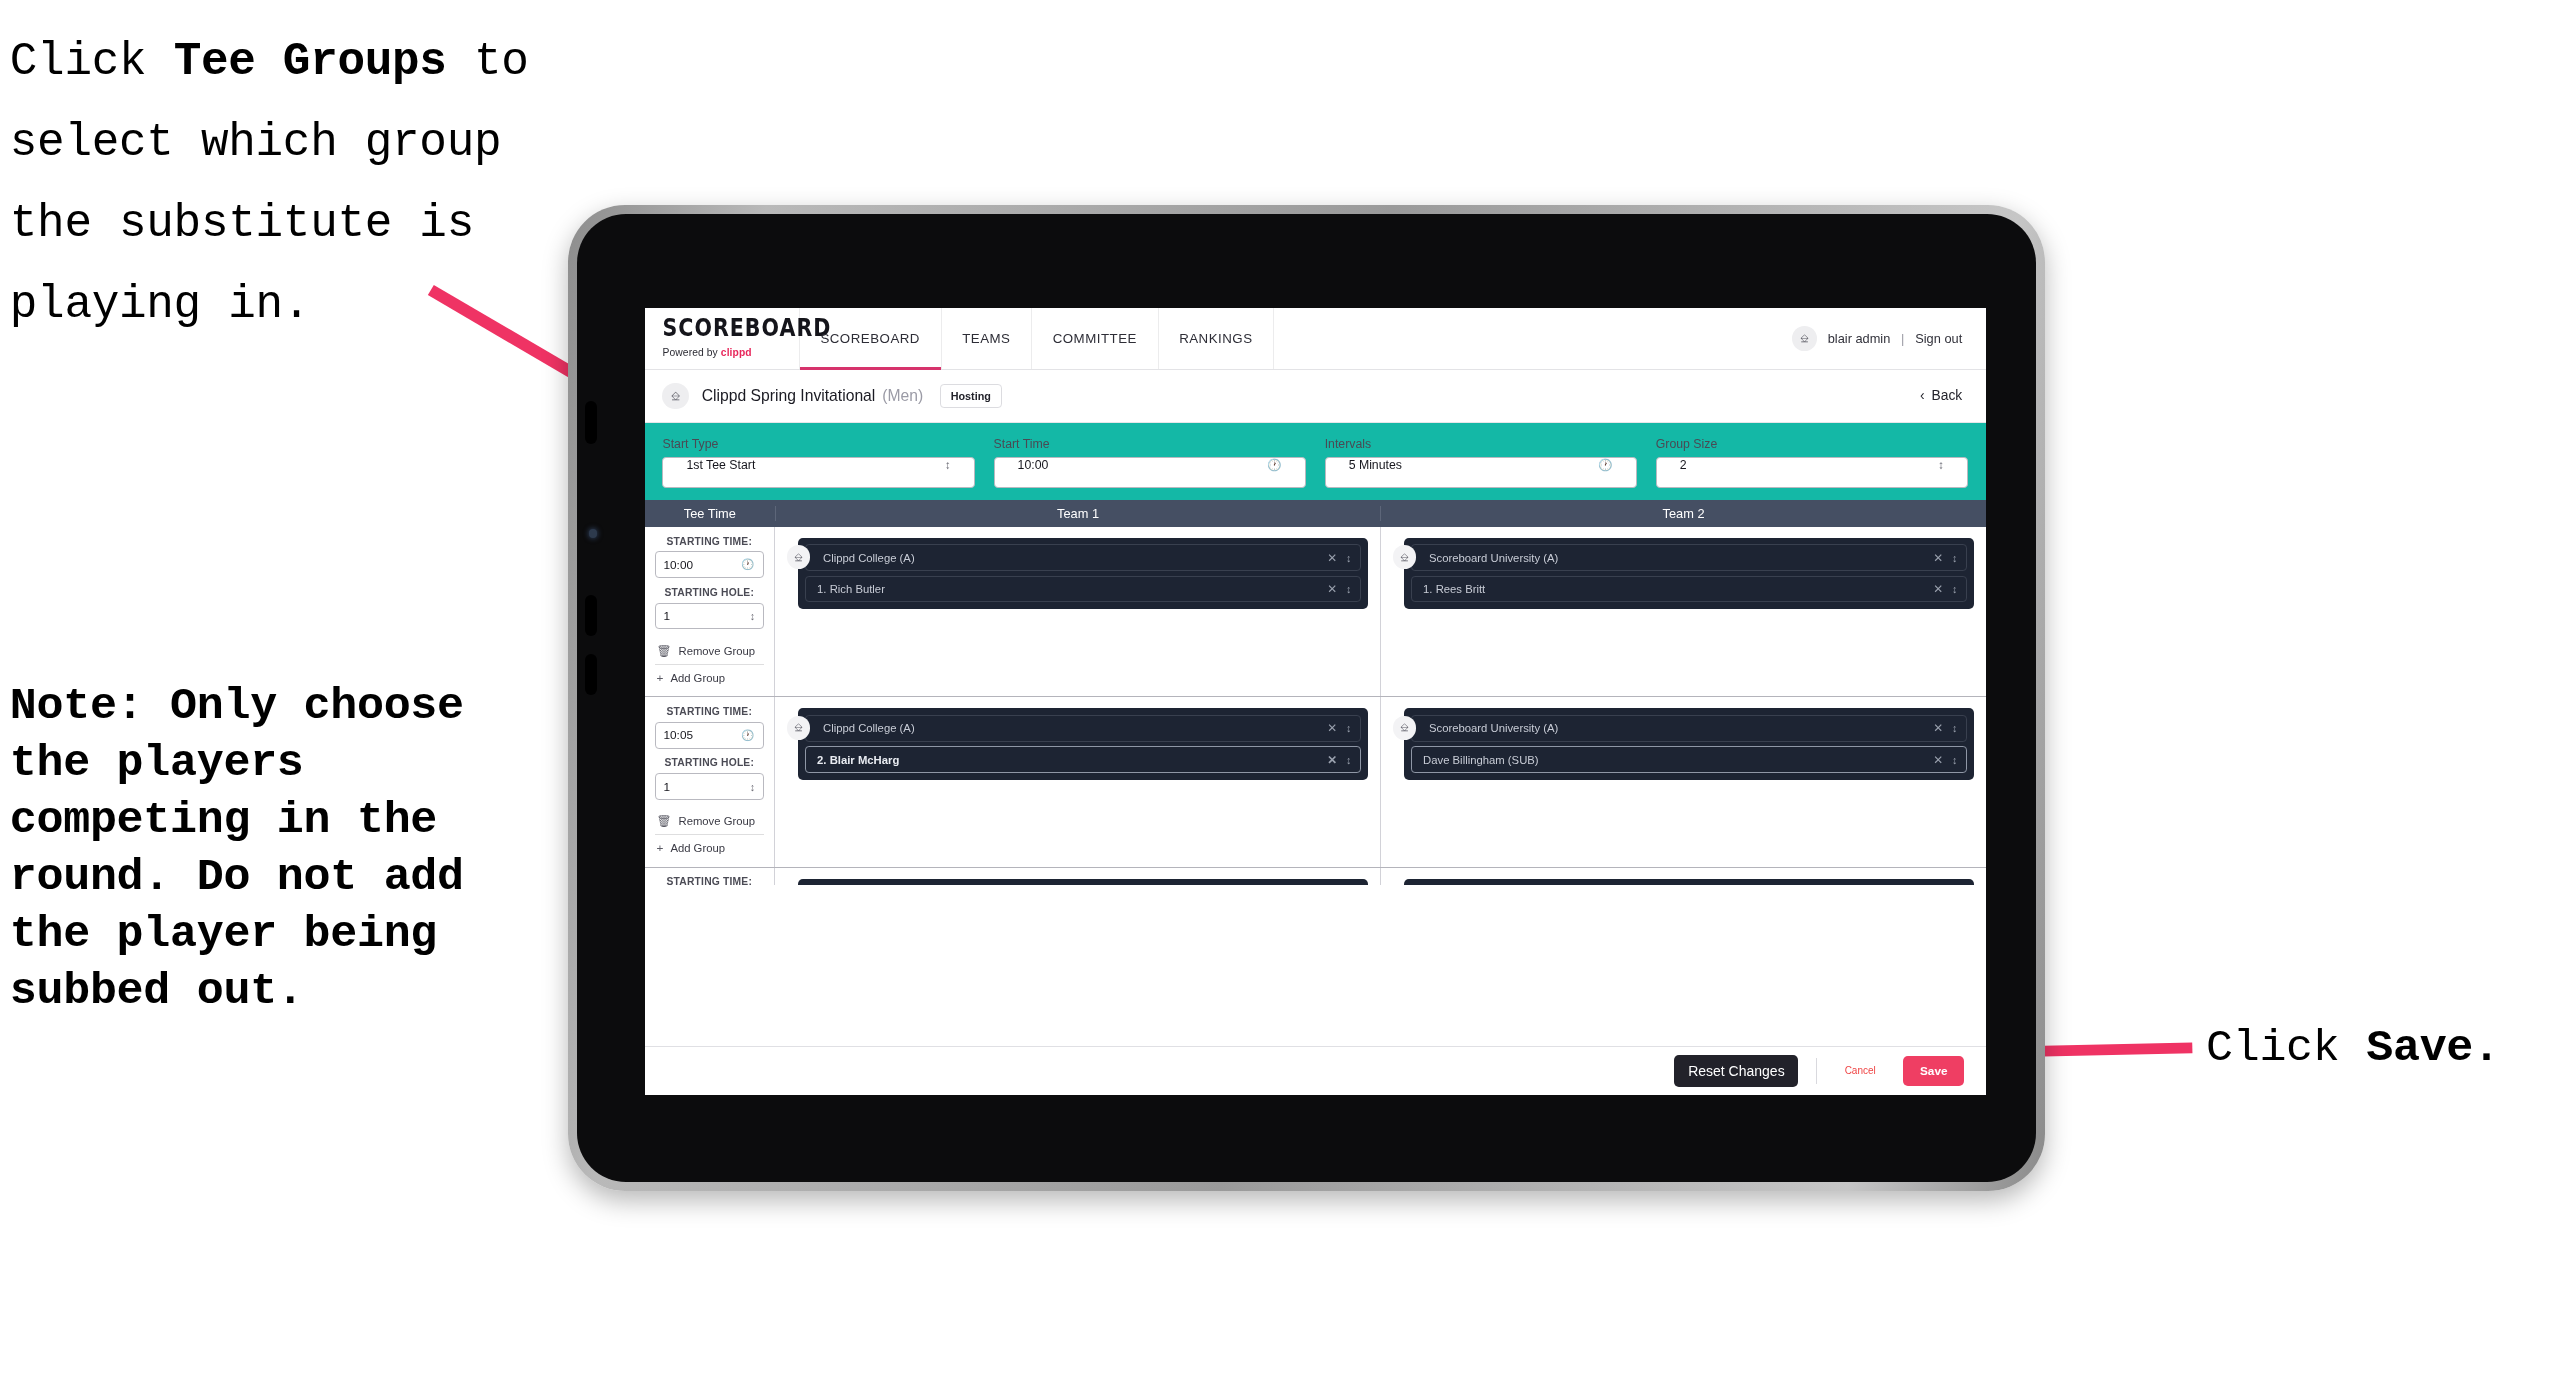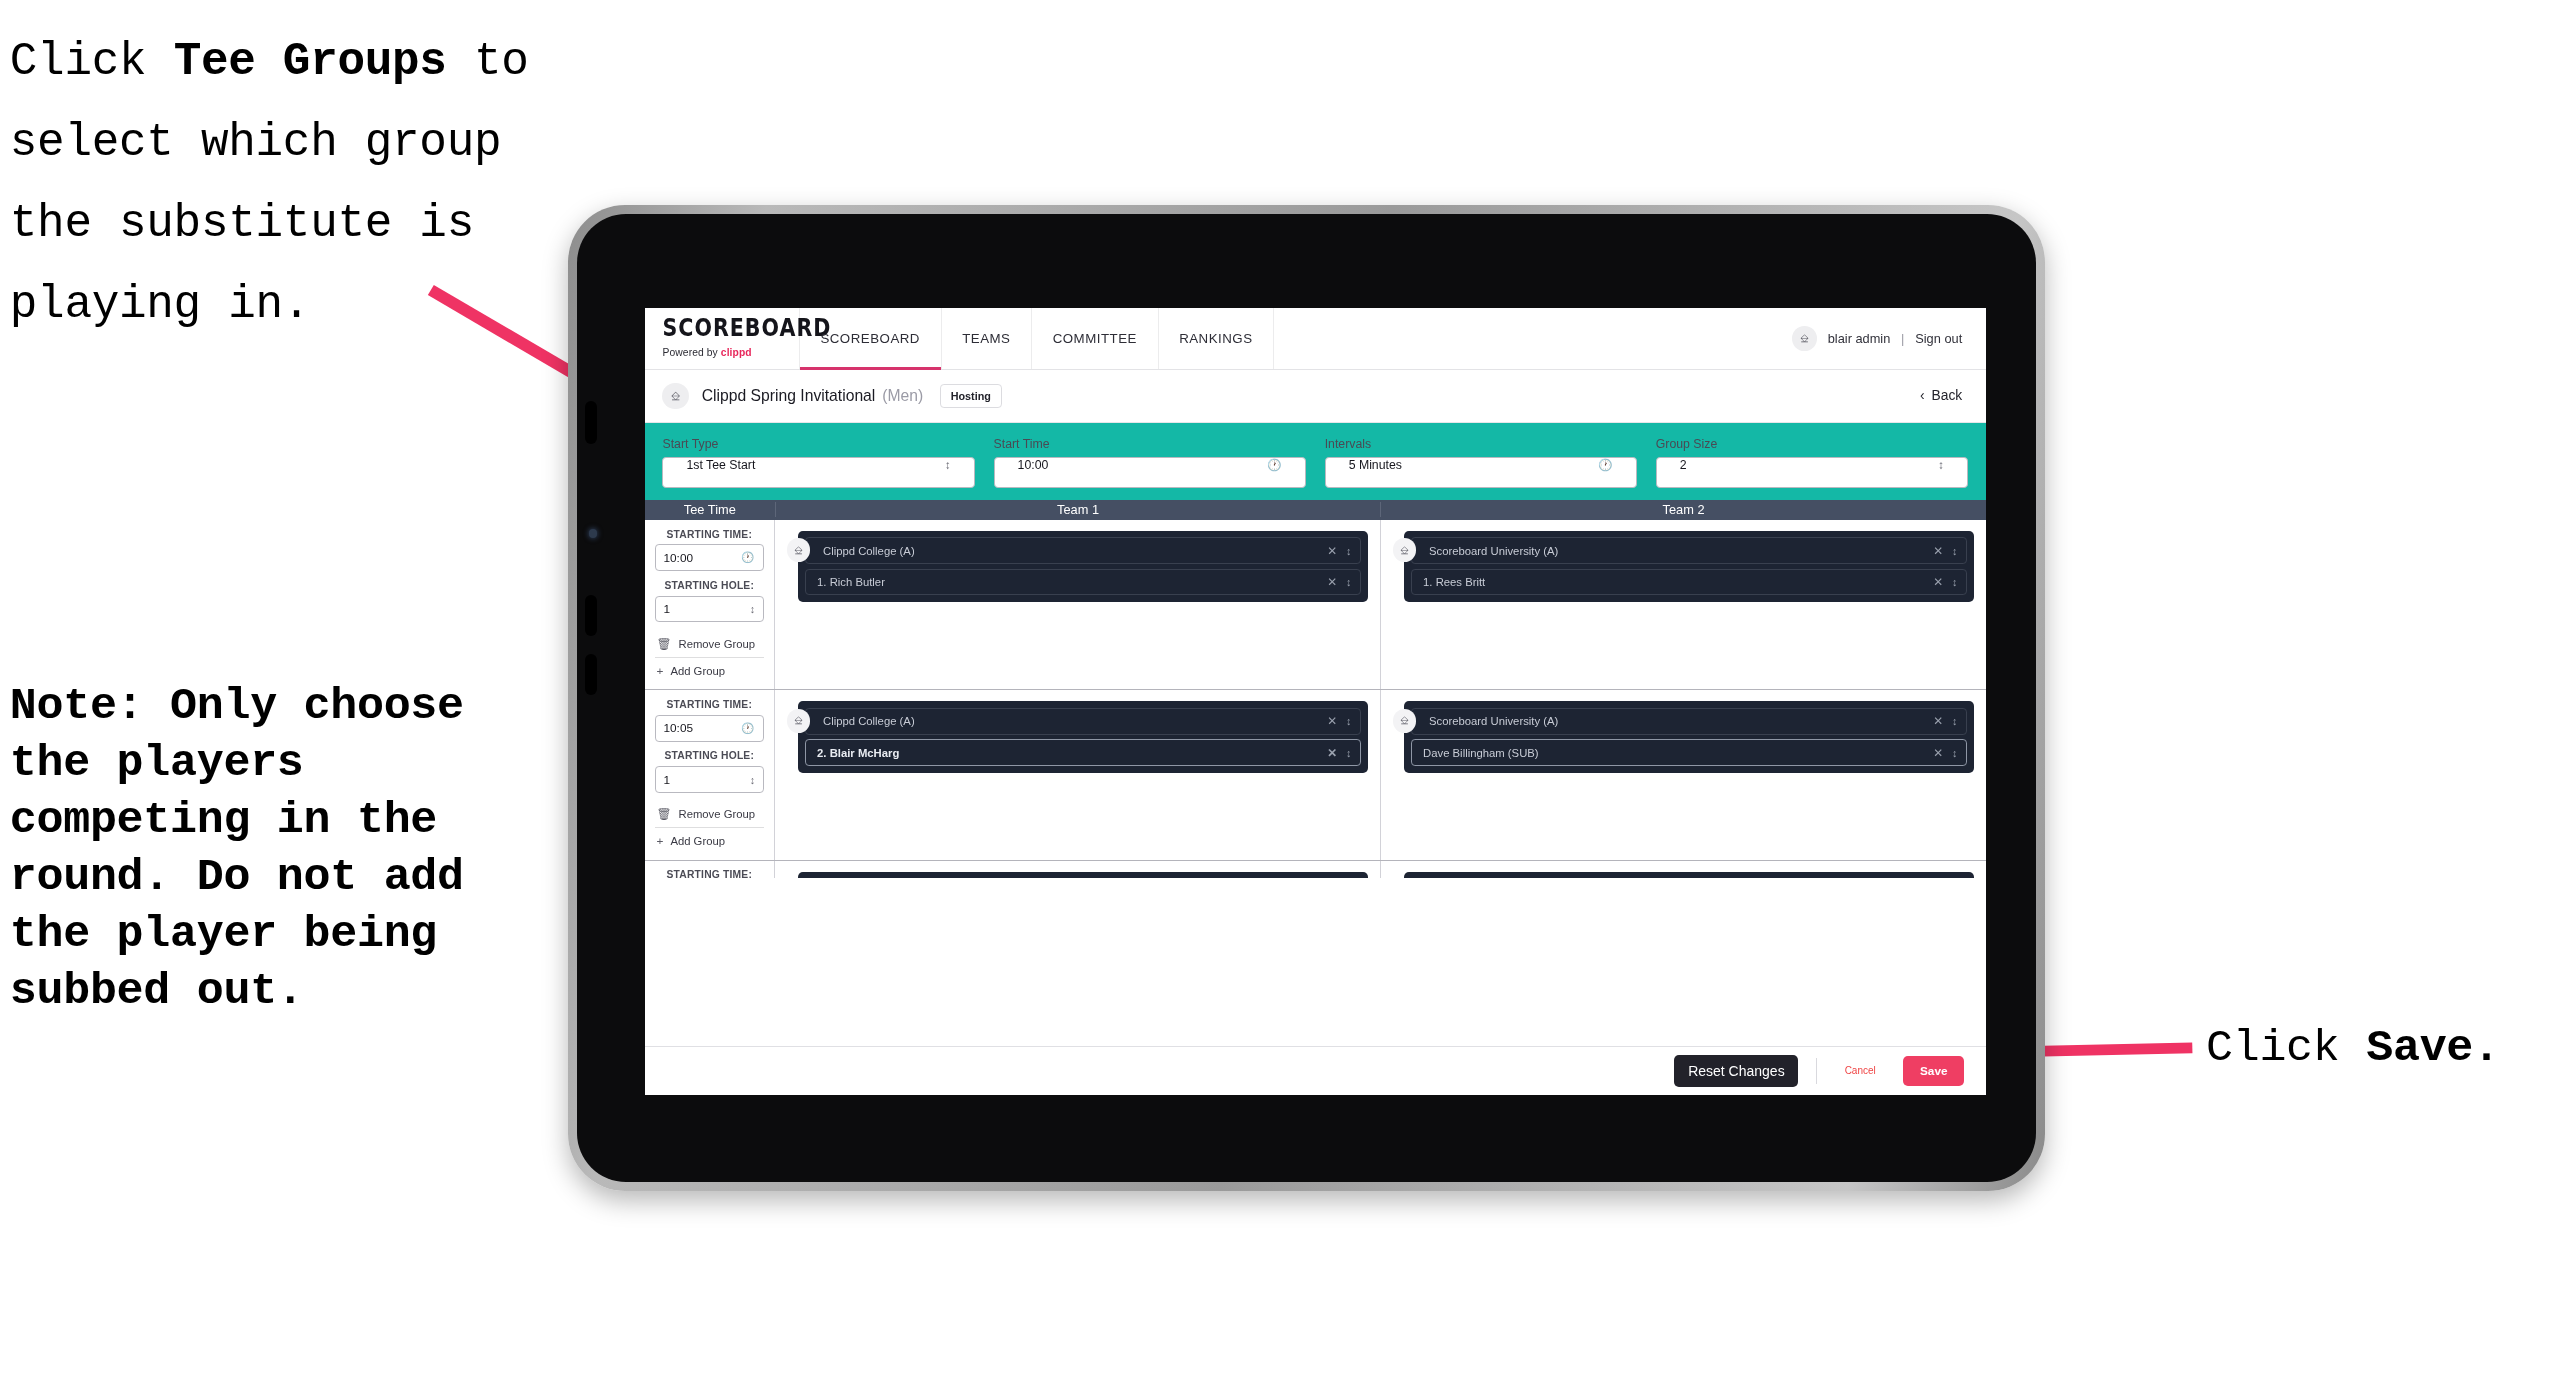--- a/index.html
+++ b/index.html
@@ -243,21 +243,21 @@
     cursor: pointer;
   }
   .field-input .val { flex: 1; }
   .field-input .ic { color: #6a6a74; font-size: 11.8px; }
 
   
   #thead {
     display: flex;
     background: #454f63;
     color: #fff;
-    height: 20px;
+    height: 27px;
     align-items: center;
     font-size: 12.8px;
   }
   .th { text-align: center; }
   .th.tee { width: 130px; border-right: 1px solid #5d6679; }
   .th.t1 { flex: 1; border-right: 1px solid #5d6679; }
   .th.t2 { flex: 1; }
 
   .grp {
     display: flex;

